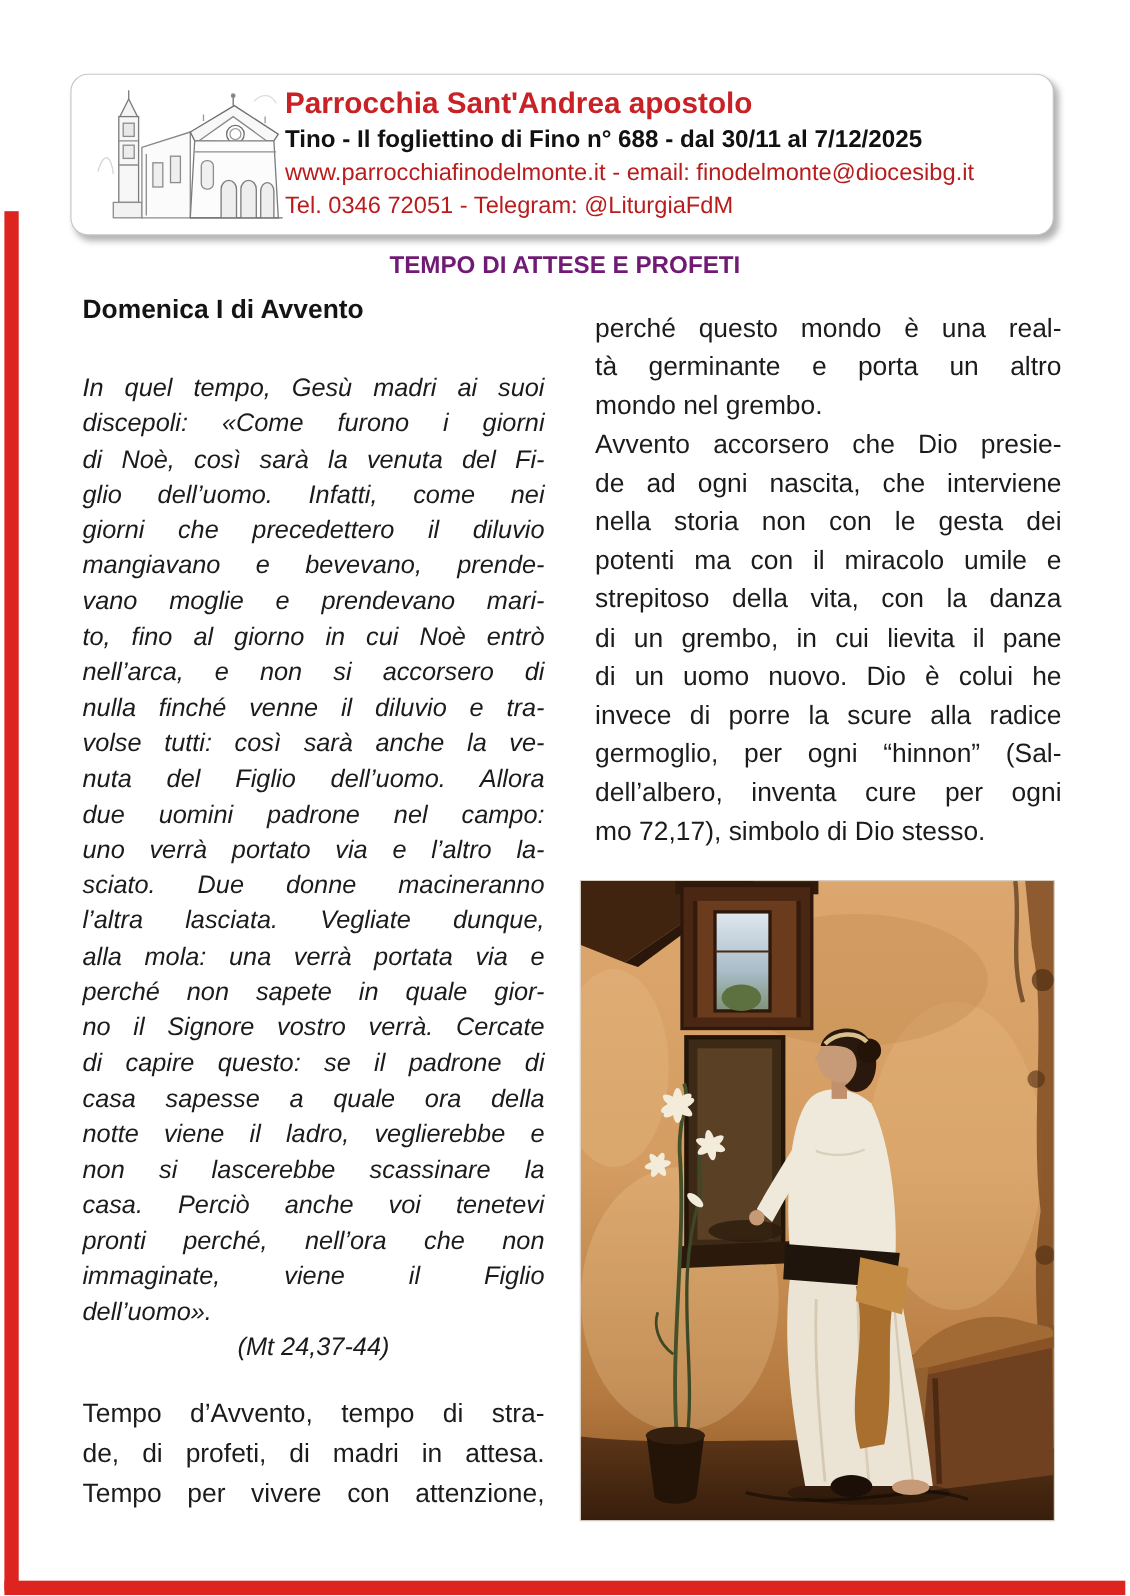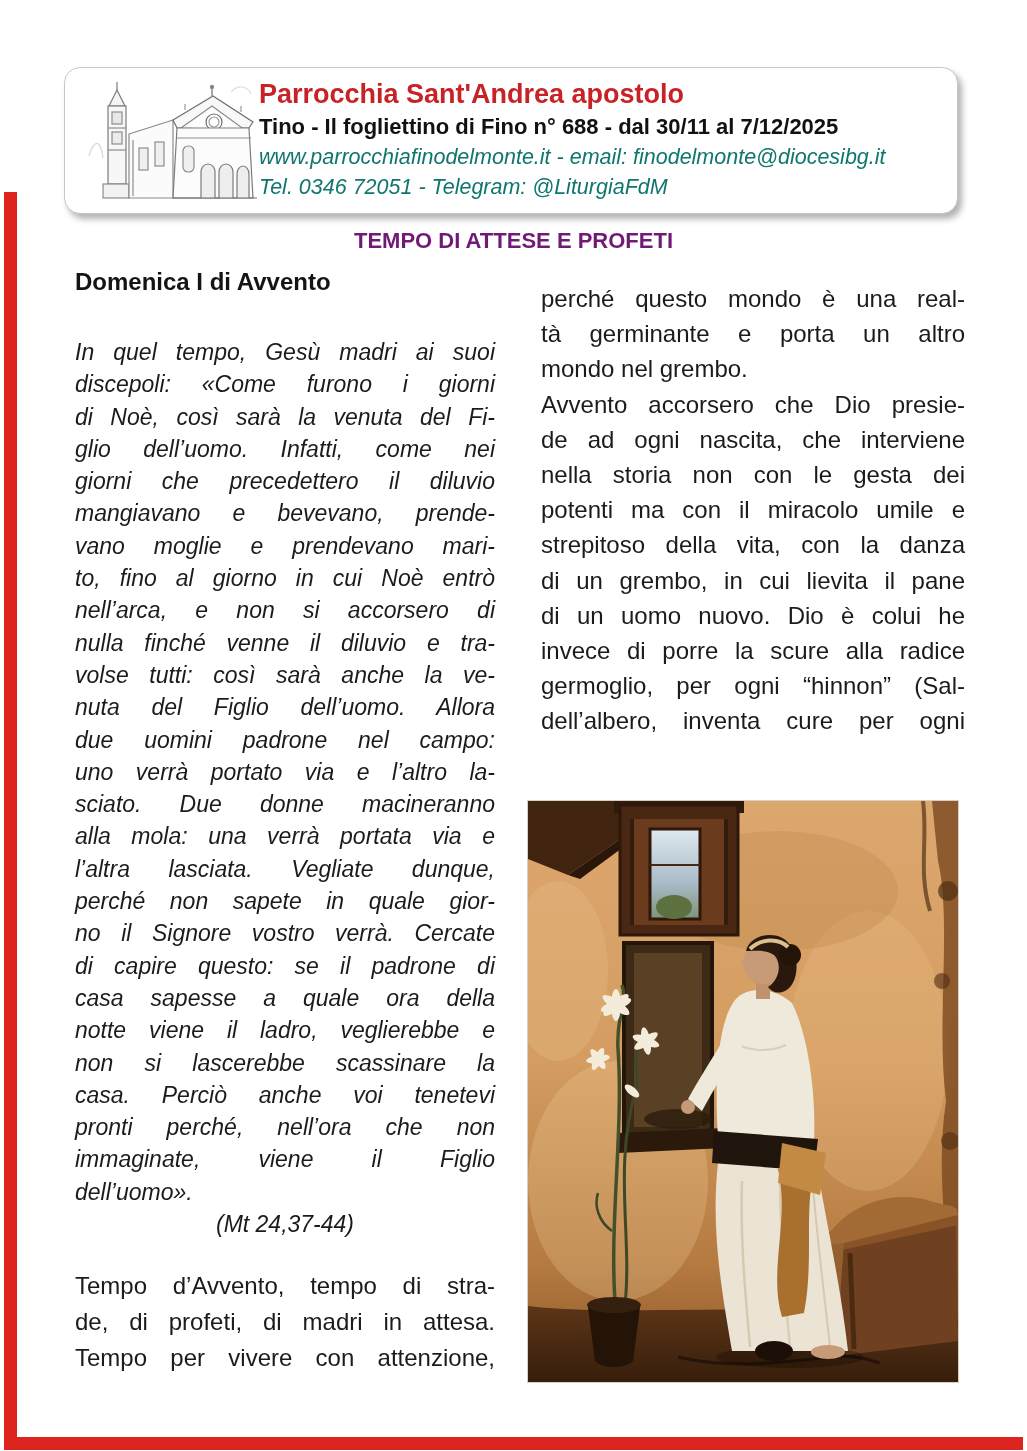--- a/index.html
+++ b/index.html
@@ -12,21 +12,21 @@
   .redbar.bottom{left:4px;top:1437px;width:1019px;height:13px;}
 
   
   .header-card{position:absolute;left:64px;top:67px;width:892px;height:145px;
                background:#ffffff;border:1.5px solid #c6c6c6;border-radius:16px;
                box-shadow:4px 5px 6px rgba(0,0,0,0.30);}
   .church{position:absolute;left:16px;top:8px;width:178px;height:128px;}
   .header-text{position:absolute;left:194px;top:9px;width:690px;}
   .h-parish{font-size:27px;font-weight:bold;color:#c82227;line-height:34px;}
   .h-issue{font-size:22px;font-weight:bold;color:#111;line-height:31px;}
-  .h-web,.h-tel{font-size:21.5px;color:#0f766e;line-height:30px;font-style:italic;}
+  .h-web,.h-tel{font-size:21.5px;color:#b91c1c;line-height:30px;}
 
   
   .section-title{position:absolute;left:0;top:228px;width:1027px;text-align:center;
                  font-size:22px;font-weight:bold;color:#701a75;}
 
   
   .col-heading{position:absolute;left:75px;top:268px;width:420px;
                font-size:24px;font-weight:bold;color:#141414;}
   .gospel{position:absolute;left:75px;top:336px;width:420px;
           font-size:23px;font-style:italic;line-height:32.3px;}
@@ -112,22 +112,22 @@
       <div class="line j">mangiavano e bevevano, prende-</div>
       <div class="line j">vano moglie e prendevano mari-</div>
       <div class="line j">to, fino al giorno in cui Noè entrò</div>
       <div class="line j">nell’arca, e non si accorsero di</div>
       <div class="line j">nulla finché venne il diluvio e tra-</div>
       <div class="line j">volse tutti: così sarà anche la ve-</div>
       <div class="line j">nuta del Figlio dell’uomo. Allora</div>
       <div class="line j">due uomini padrone nel campo:</div>
       <div class="line j">uno verrà portato via e l’altro la-</div>
       <div class="line j">sciato. Due donne macineranno</div>
+      <div class="line j">l’altra lasciata. Vegliate dunque,</div>
       <div class="line j">alla mola: una verrà portata via e</div>
-      <div class="line j">l’altra lasciata. Vegliate dunque,</div>
       <div class="line j">perché non sapete in quale gior-</div>
       <div class="line j">no il Signore vostro verrà. Cercate</div>
       <div class="line j">di capire questo: se il padrone di</div>
       <div class="line j">casa sapesse a quale ora della</div>
       <div class="line j">notte viene il ladro, veglierebbe e</div>
       <div class="line j">non si lascerebbe scassinare la</div>
       <div class="line j">casa. Perciò anche voi tenetevi</div>
       <div class="line j">pronti perché, nell’ora che non</div>
       <div class="line j">immaginate, viene il Figlio</div>
       <div class="line">dell’uomo».</div>
@@ -146,20 +146,21 @@
       <div class="line j">Avvento accorsero che Dio presie-</div>
       <div class="line j">de ad ogni nascita, che interviene</div>
       <div class="line j">nella storia non con le gesta dei</div>
       <div class="line j">potenti ma con il miracolo umile e</div>
       <div class="line j">strepitoso della vita, con la danza</div>
       <div class="line j">di un grembo, in cui lievita il pane</div>
       <div class="line j">di un uomo nuovo. Dio è colui he</div>
       <div class="line j">invece di porre la scure alla radice</div>
       <div class="line j">germoglio, per ogni “hinnon” (Sal-</div>
       <div class="line j">dell’albero, inventa cure per ogni</div>
+      <div class="line">mo 72,17), simbolo di Dio stesso.</div>
     </div>
 
   <div class="painting">
     <svg viewBox="0 0 430 581">
       <defs>
         <linearGradient id="wall" x1="0" y1="0" x2="0" y2="1">
           <stop offset="0" stop-color="#dca76f"></stop>
           <stop offset="0.45" stop-color="#d49c60"></stop>
           <stop offset="0.8" stop-color="#b57a40"></stop>
           <stop offset="1" stop-color="#8a5526"></stop>

